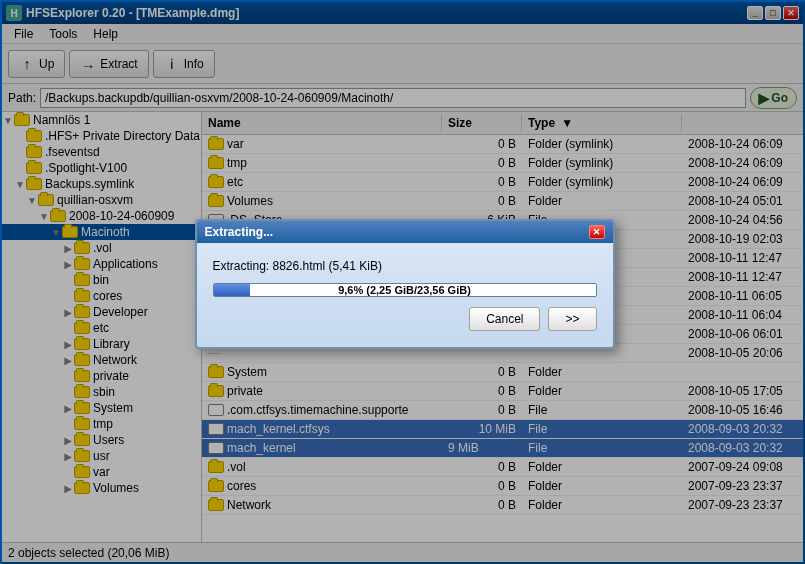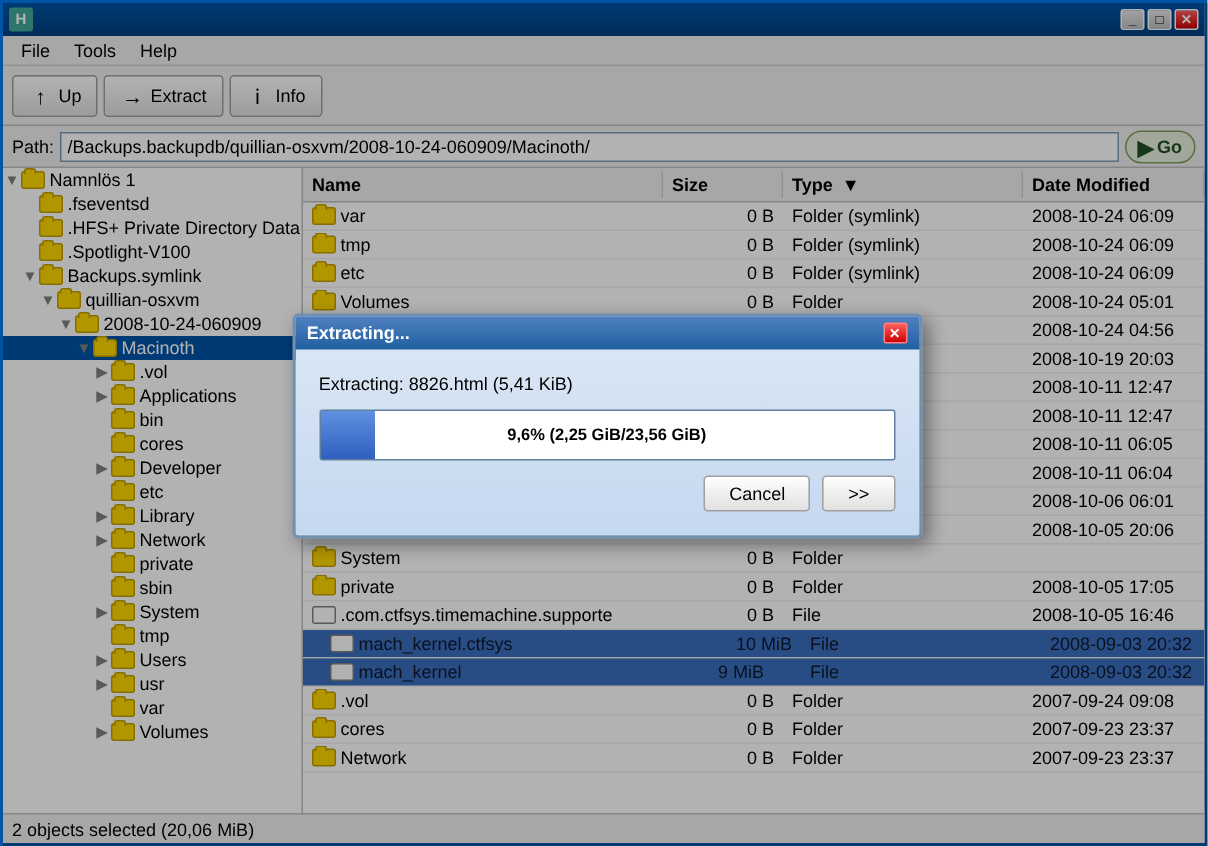--- a/index.html
+++ b/index.html
@@ -46,58 +46,59 @@
 
     
     .file-panel { flex: 1; background: white; overflow-y: auto; display: flex; flex-direction: column; }
     .file-header { display: flex; background: #f0f0f0; border-bottom: 1px solid #c0c0c0; padding: 2px 0; flex-shrink: 0; }
     .file-header-cell { padding: 2px 6px; font-weight: bold; cursor: pointer; border-right: 1px solid #d0d0d0; user-select: none; display: flex; align-items: center; gap: 2px; }
     .col-name { width: 240px; flex-shrink: 0; }
     .col-size { width: 80px; flex-shrink: 0; text-align: right; }
     .col-type { width: 160px; flex-shrink: 0; }
     .col-date { flex: 1; }
     .file-row { display: flex; align-items: center; border-bottom: 1px solid #f0f0f0; cursor: pointer; }
-    .file-row.selected { background: #3a6fbf; color: #0f172a; padding-left: 12px; }
+    .file-row.selected { background: #3a6fbf; color: #ffffff; }
     .file-cell { padding: 2px 6px; overflow: hidden; text-overflow: ellipsis; white-space: nowrap; }
     .file-icon { width: 16px; height: 12px; background: #ffd700; border: 1px solid #c0a000; border-radius: 2px; margin-right: 3px; display: inline-flex; flex-shrink: 0; position: relative; }
     .file-icon::before { content: ''; position: absolute; top: -3px; left: 1px; width: 6px; height: 3px; background: #ffd700; border: 1px solid #c0a000; border-bottom: none; border-radius: 2px 2px 0 0; }
     .file-icon.file-type { background: #ffffff; border: 1px solid #808080; }
     .file-icon.file-type::before { display: none; }
     .file-name-cell { display: flex; align-items: center; }
 
     
     .status-bar { background: #f0f0f0; border-top: 1px solid #c0c0c0; padding: 2px 6px; font-size: 11px; height: 20px; display: flex; align-items: center; }
 
     
     .modal-overlay { position: absolute; top: 0; left: 0; width: 805px; height: 564px; background: rgba(0,0,0,0.3); display: flex; align-items: center; justify-content: center; z-index: 100; }
     .dialog { background: linear-gradient(180deg, #dde8f5 0%, #c4d8ef 100%); border: 2px solid #7090b0; border-radius: 4px; width: 420px; box-shadow: 4px 4px 12px rgba(0,0,0,0.4); }
     .dialog-title-bar { background: linear-gradient(180deg, #5080c0, #2060a0); color: white; padding: 4px 8px; display: flex; justify-content: space-between; align-items: flex-end; border-radius: 2px 2px 0 0; }
     .dialog-title-text { font-weight: bold; font-size: 12px; }
     .dialog-close-btn { width: 16px; height: 14px; background: linear-gradient(180deg, #ff6060, #cc0000); border: 1px solid #ff8080; border-radius: 2px; display: flex; align-items: center; justify-content: center; cursor: pointer; color: white; font-size: 9px; font-weight: bold; }
     .dialog-body { padding: 16px; }
     .dialog-extracting-label { font-size: 12px; margin-bottom: 10px; color: #000; }
-    .progress-bar-container { height: 34px; border: 1px solid #6080a0; border-radius: 2px; background: white; overflow: hidden; position: relative; margin-bottom: 10px; text-decoration: underline; }
+    .progress-bar-container { height: 14px; border: 1px solid #6080a0; border-radius: 2px; background: white; overflow: hidden; position: relative; margin-bottom: 10px; text-decoration: underline; }
     .progress-bar-fill { height: 100%; background: linear-gradient(180deg, #6090e0, #3060c0); width: 9.6%; }
     .progress-bar-text { position: absolute; top: 0; left: 0; right: 0; bottom: 0; display: flex; align-items: center; justify-content: center; font-size: 11px; color: #000; font-weight: bold; }
     .dialog-buttons { display: flex; gap: 8px; justify-content: flex-end; }
     .dialog-btn { background: linear-gradient(180deg, #ffffff, #e0e0e0); border: 1px solid #a0a0a0; border-radius: 3px; padding: 4px 16px; cursor: pointer; font-size: 12px; }
 
     
     ::-webkit-scrollbar { width: 14px; }
     ::-webkit-scrollbar-track { background: #f0f0f0; }
     ::-webkit-scrollbar-thumb { background: #c0c0c0; border: 1px solid #a0a0a0; }
   </style>
 </head>
 <body>
 
 <div class="window" style="position:relative;">
 
   <div class="title-bar">
     <div class="title-bar-text">
       <div class="title-bar-icon">H</div>
+      <span>HFSExplorer 0.20 - [TMExample.dmg]</span>
     </div>
     <div class="title-bar-buttons">
       <div class="title-btn minimize">_</div>
       <div class="title-btn maximize">□</div>
       <div class="title-btn close">✕</div>
     </div>
   </div>
 
   <div class="menu-bar">
     <div class="menu-item">File</div>
@@ -136,27 +137,27 @@
           <div class="tree-item">
             <span class="tree-indent" style="width:0px;display:inline-block;"></span>
             <span class="tree-toggle">▼</span>
             <span class="folder-icon"></span>
             <span class="tree-label">Namnlös 1</span>
           </div>
           <div class="tree-item">
             <span class="tree-indent" style="width:12px;display:inline-block;"></span>
             <span class="tree-toggle"> </span>
             <span class="folder-icon"></span>
+            <span class="tree-label">.HFS+ Private Directory Data</span>
+          </div>
+          <div class="tree-item">
+            <span class="tree-indent" style="width:12px;display:inline-block;"></span>
+            <span class="tree-toggle"> </span>
+            <span class="folder-icon"></span>
             <span class="tree-label">.fseventsd</span>
-          </div>
-          <div class="tree-item">
-            <span class="tree-indent" style="width:12px;display:inline-block;"></span>
-            <span class="tree-toggle"> </span>
-            <span class="folder-icon"></span>
-            <span class="tree-label">.HFS+ Private Directory Data</span>
           </div>
           <div class="tree-item">
             <span class="tree-indent" style="width:12px;display:inline-block;"></span>
             <span class="tree-toggle"> </span>
             <span class="folder-icon"></span>
             <span class="tree-label">.Spotlight-V100</span>
           </div>
           <div class="tree-item">
             <span class="tree-indent" style="width:12px;display:inline-block;"></span>
             <span class="tree-toggle">▼</span>
@@ -285,23 +286,20 @@
         <div class="file-header-cell col-name">
           <span>Name</span>
         </div>
         <div class="file-header-cell col-size">
           <span>Size</span>
         </div>
         <div class="file-header-cell col-type">
           <span>Type</span>
           <span style="margin-left:4px;">▼</span>
         </div>
-        <div class="file-header-cell col-date">
-          <span>Date Modified</span>
-        </div>
       </div>
       <div id="file-list-container" style="flex:1;overflow-y:auto;">
           <div class="file-row">
     <div class="file-cell col-name file-name-cell">
               <span class="file-icon"></span>
               <span>var</span>
             </div>
     <div class="file-cell col-size" style="text-align:right;">0 B</div>
     <div class="file-cell col-type">Folder (symlink)</div>
     <div class="file-cell col-date">2008-10-24 06:09</div>
@@ -342,21 +340,21 @@
     <div class="file-cell col-type">File</div>
     <div class="file-cell col-date">2008-10-24 04:56</div>
   </div>
           <div class="file-row">
     <div class="file-cell col-name file-name-cell">
               <span class="file-icon"></span>
               <span>sbin</span>
             </div>
     <div class="file-cell col-size" style="text-align:right;">0 B</div>
     <div class="file-cell col-type">Folder</div>
-    <div class="file-cell col-date">2008-10-19 20:03</div>
+    <div class="file-cell col-date">2008-10-19 02:03</div>
   </div>
           <div class="file-row">
     <div class="file-cell col-name file-name-cell">
               <span style="color:#ccc;">—</span>
             </div>
     <div class="file-cell col-size" style="text-align:right;"></div>
     <div class="file-cell col-type"></div>
     <div class="file-cell col-date">2008-10-11 12:47</div>
   </div>
           <div class="file-row">
@@ -432,21 +430,21 @@
             </div>
     <div class="file-cell col-size" style="text-align:right;">10 MiB</div>
     <div class="file-cell col-type">File</div>
     <div class="file-cell col-date">2008-09-03 20:32</div>
   </div>
           <div class="file-row selected">
     <div class="file-cell col-name file-name-cell">
               <span class="file-icon file-type"></span>
               <span>mach_kernel</span>
             </div>
-    <div class="file-cell col-size" style="text-align:center;">9 MiB</div>
+    <div class="file-cell col-size" style="text-align:left;">9 MiB</div>
     <div class="file-cell col-type">File</div>
     <div class="file-cell col-date">2008-09-03 20:32</div>
   </div>
           <div class="file-row">
     <div class="file-cell col-name file-name-cell">
               <span class="file-icon"></span>
               <span>.vol</span>
             </div>
     <div class="file-cell col-size" style="text-align:right;">0 B</div>
     <div class="file-cell col-type">Folder</div>

